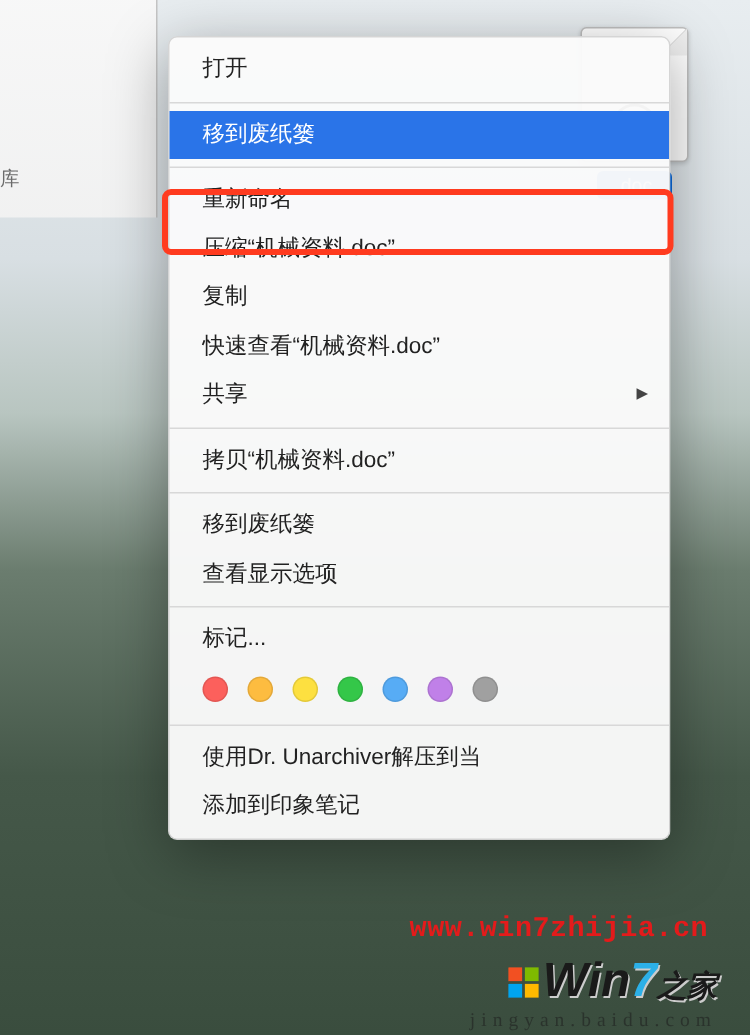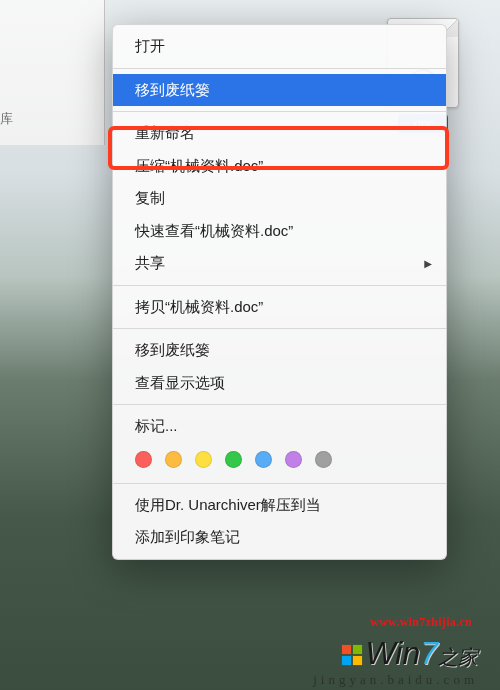--- a/index.html
+++ b/index.html
@@ -153,30 +153,30 @@
     .dot.green { background: #34c749; box-shadow: inset 0 0 0 1px rgba(0,0,0,0.1); }
     .dot.blue { background: #57acf5; box-shadow: inset 0 0 0 1px rgba(0,0,0,0.1); }
     .dot.purple { background: #c080e8; box-shadow: inset 0 0 0 1px rgba(0,0,0,0.1); }
     .dot.gray { background: #a0a0a0; box-shadow: inset 0 0 0 1px rgba(0,0,0,0.1); }
     .watermark-url {
       position: absolute;
       right: 28px;
       bottom: 60px;
       color: #e31b1b;
       font-weight: bold;
-      font-size: 12px;
-      font-family: Liberation Serif, serif;
+      font-size: 19px;
+      font-family: Liberation Mono, monospace;
       letter-spacing: 0.3px;
     }
     .watermark-logo {
       position: absolute;
       right: 22px;
       bottom: 18px;
       color: #1a1a1a;
-      font-weight: 400;
+      font-weight: 700;
       font-size: 32px;
       font-style: italic;
       font-family: Arial, sans-serif;
       text-shadow: 1px 1px 0 #ccc;
     }
     .watermark-logo .seven {
       color: #2cb0e8;
     }
     .watermark-suffix {
       position: absolute;

